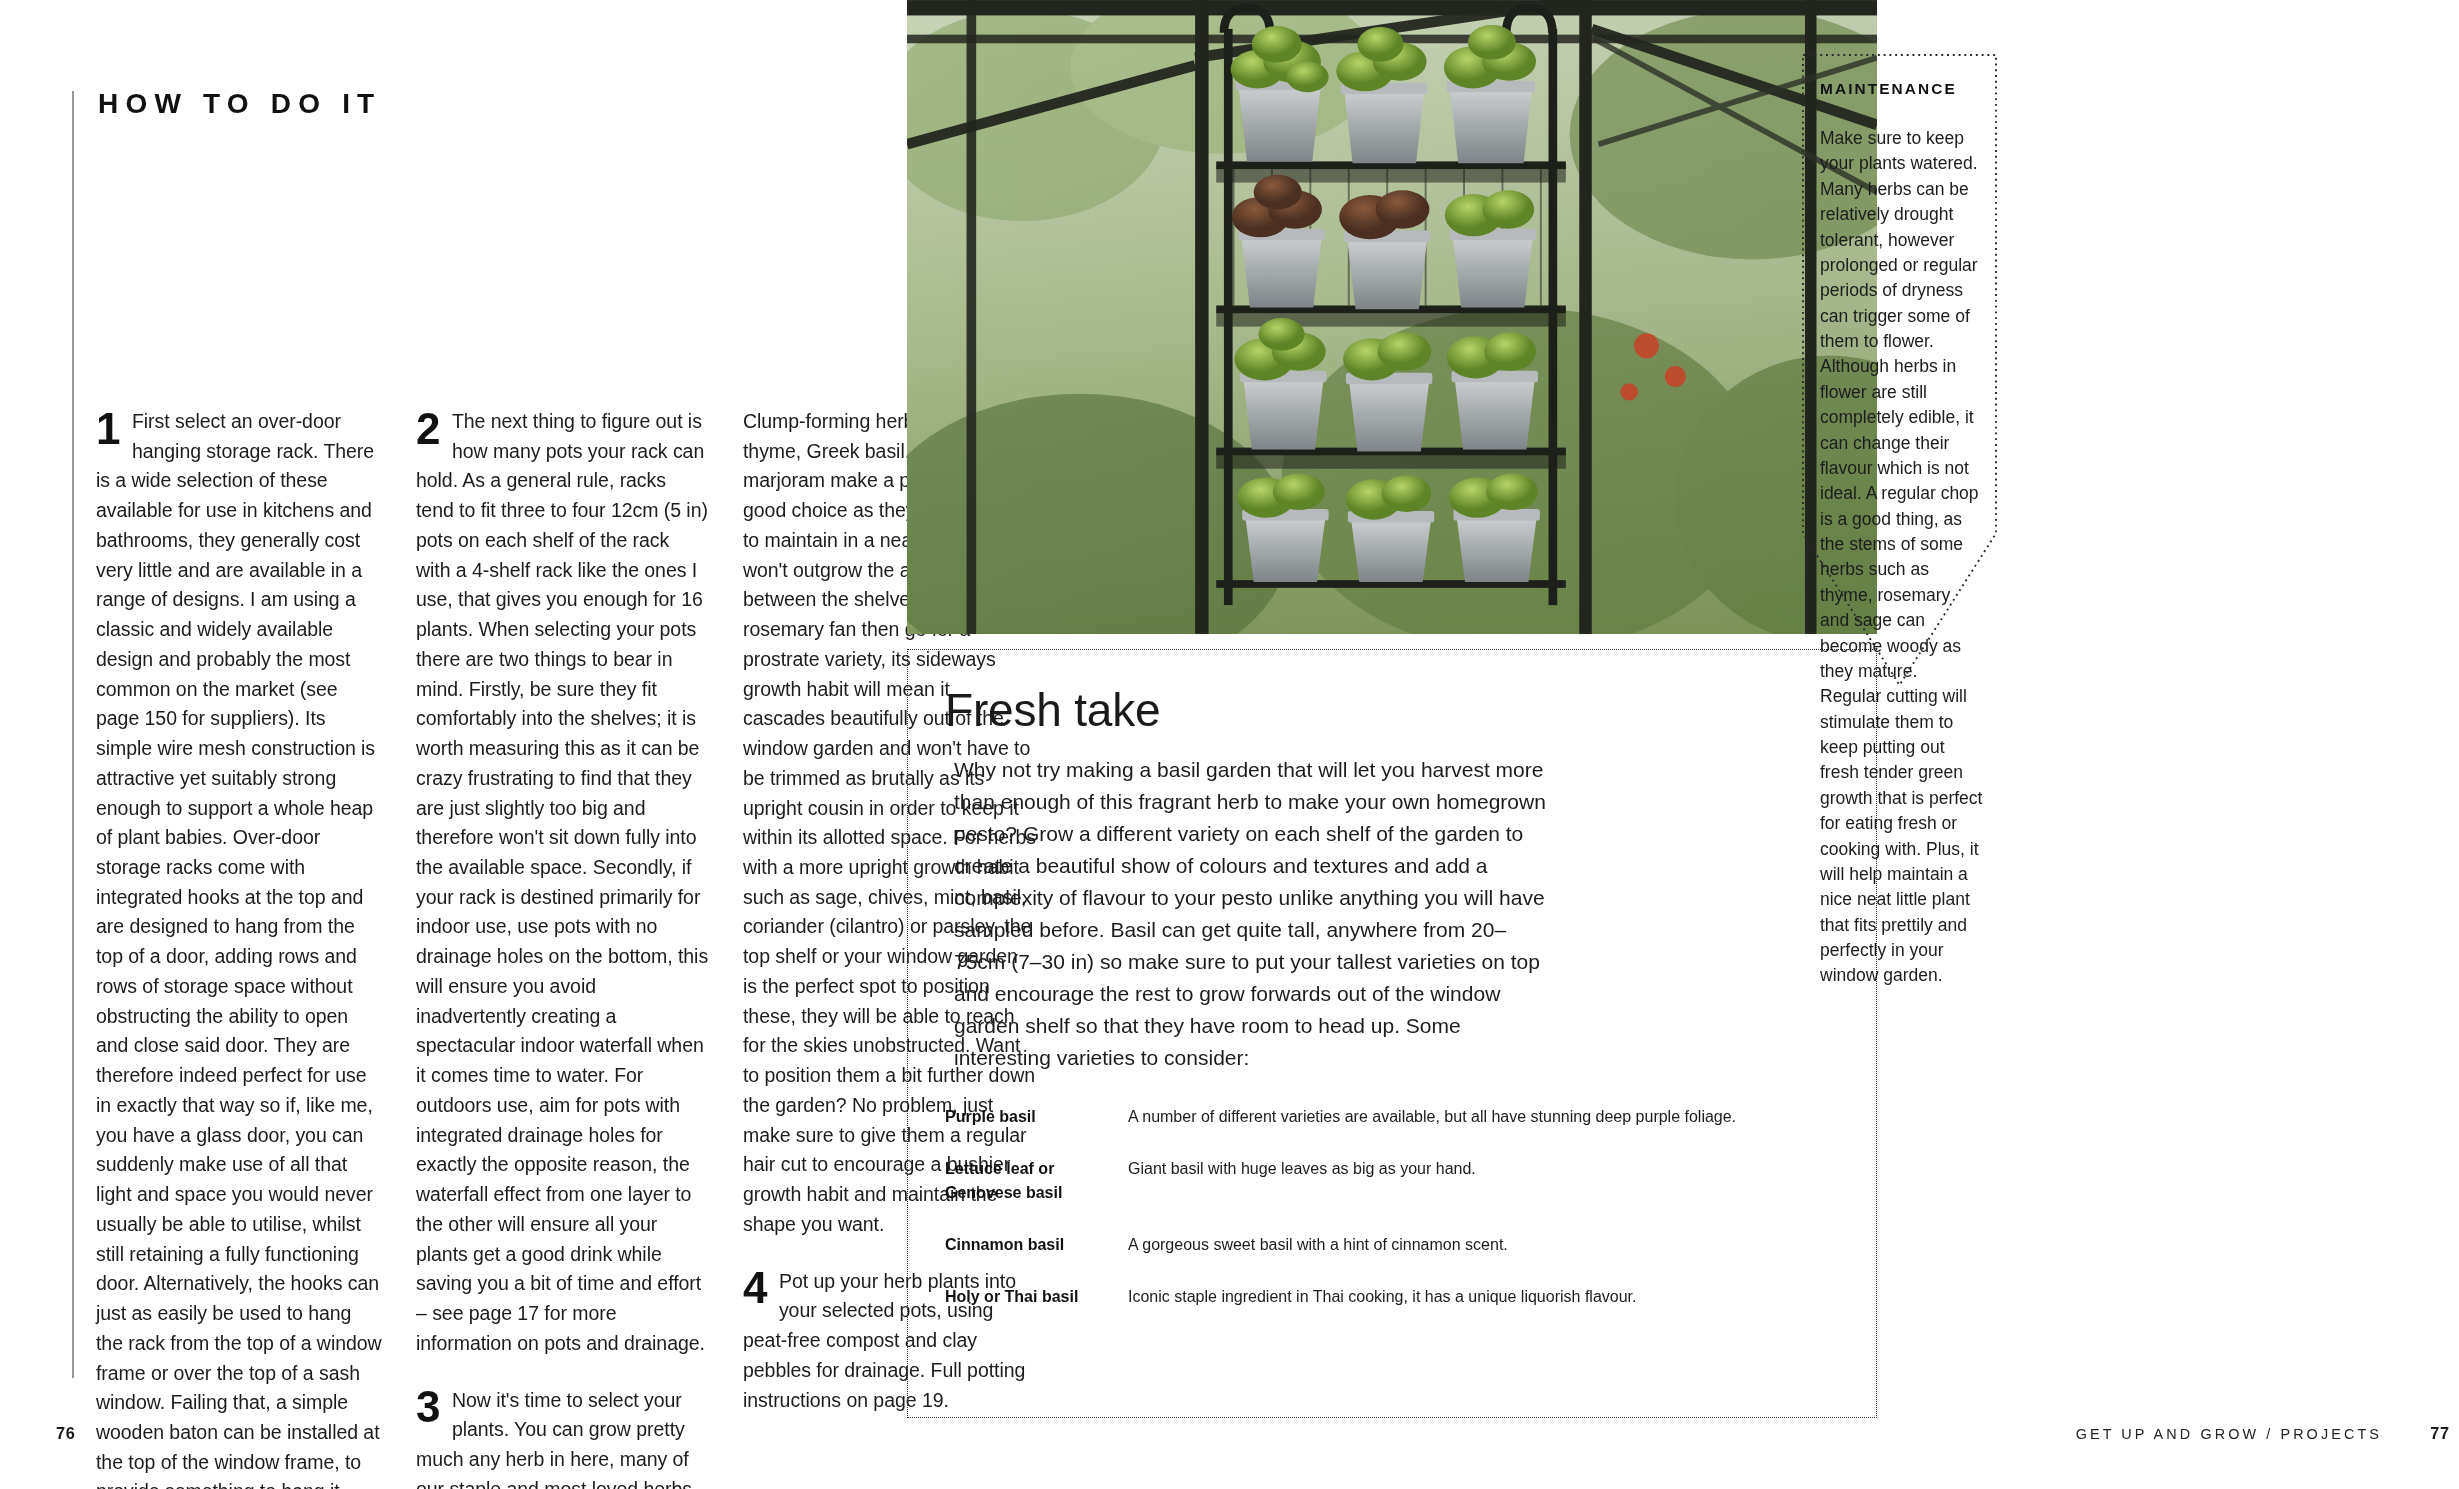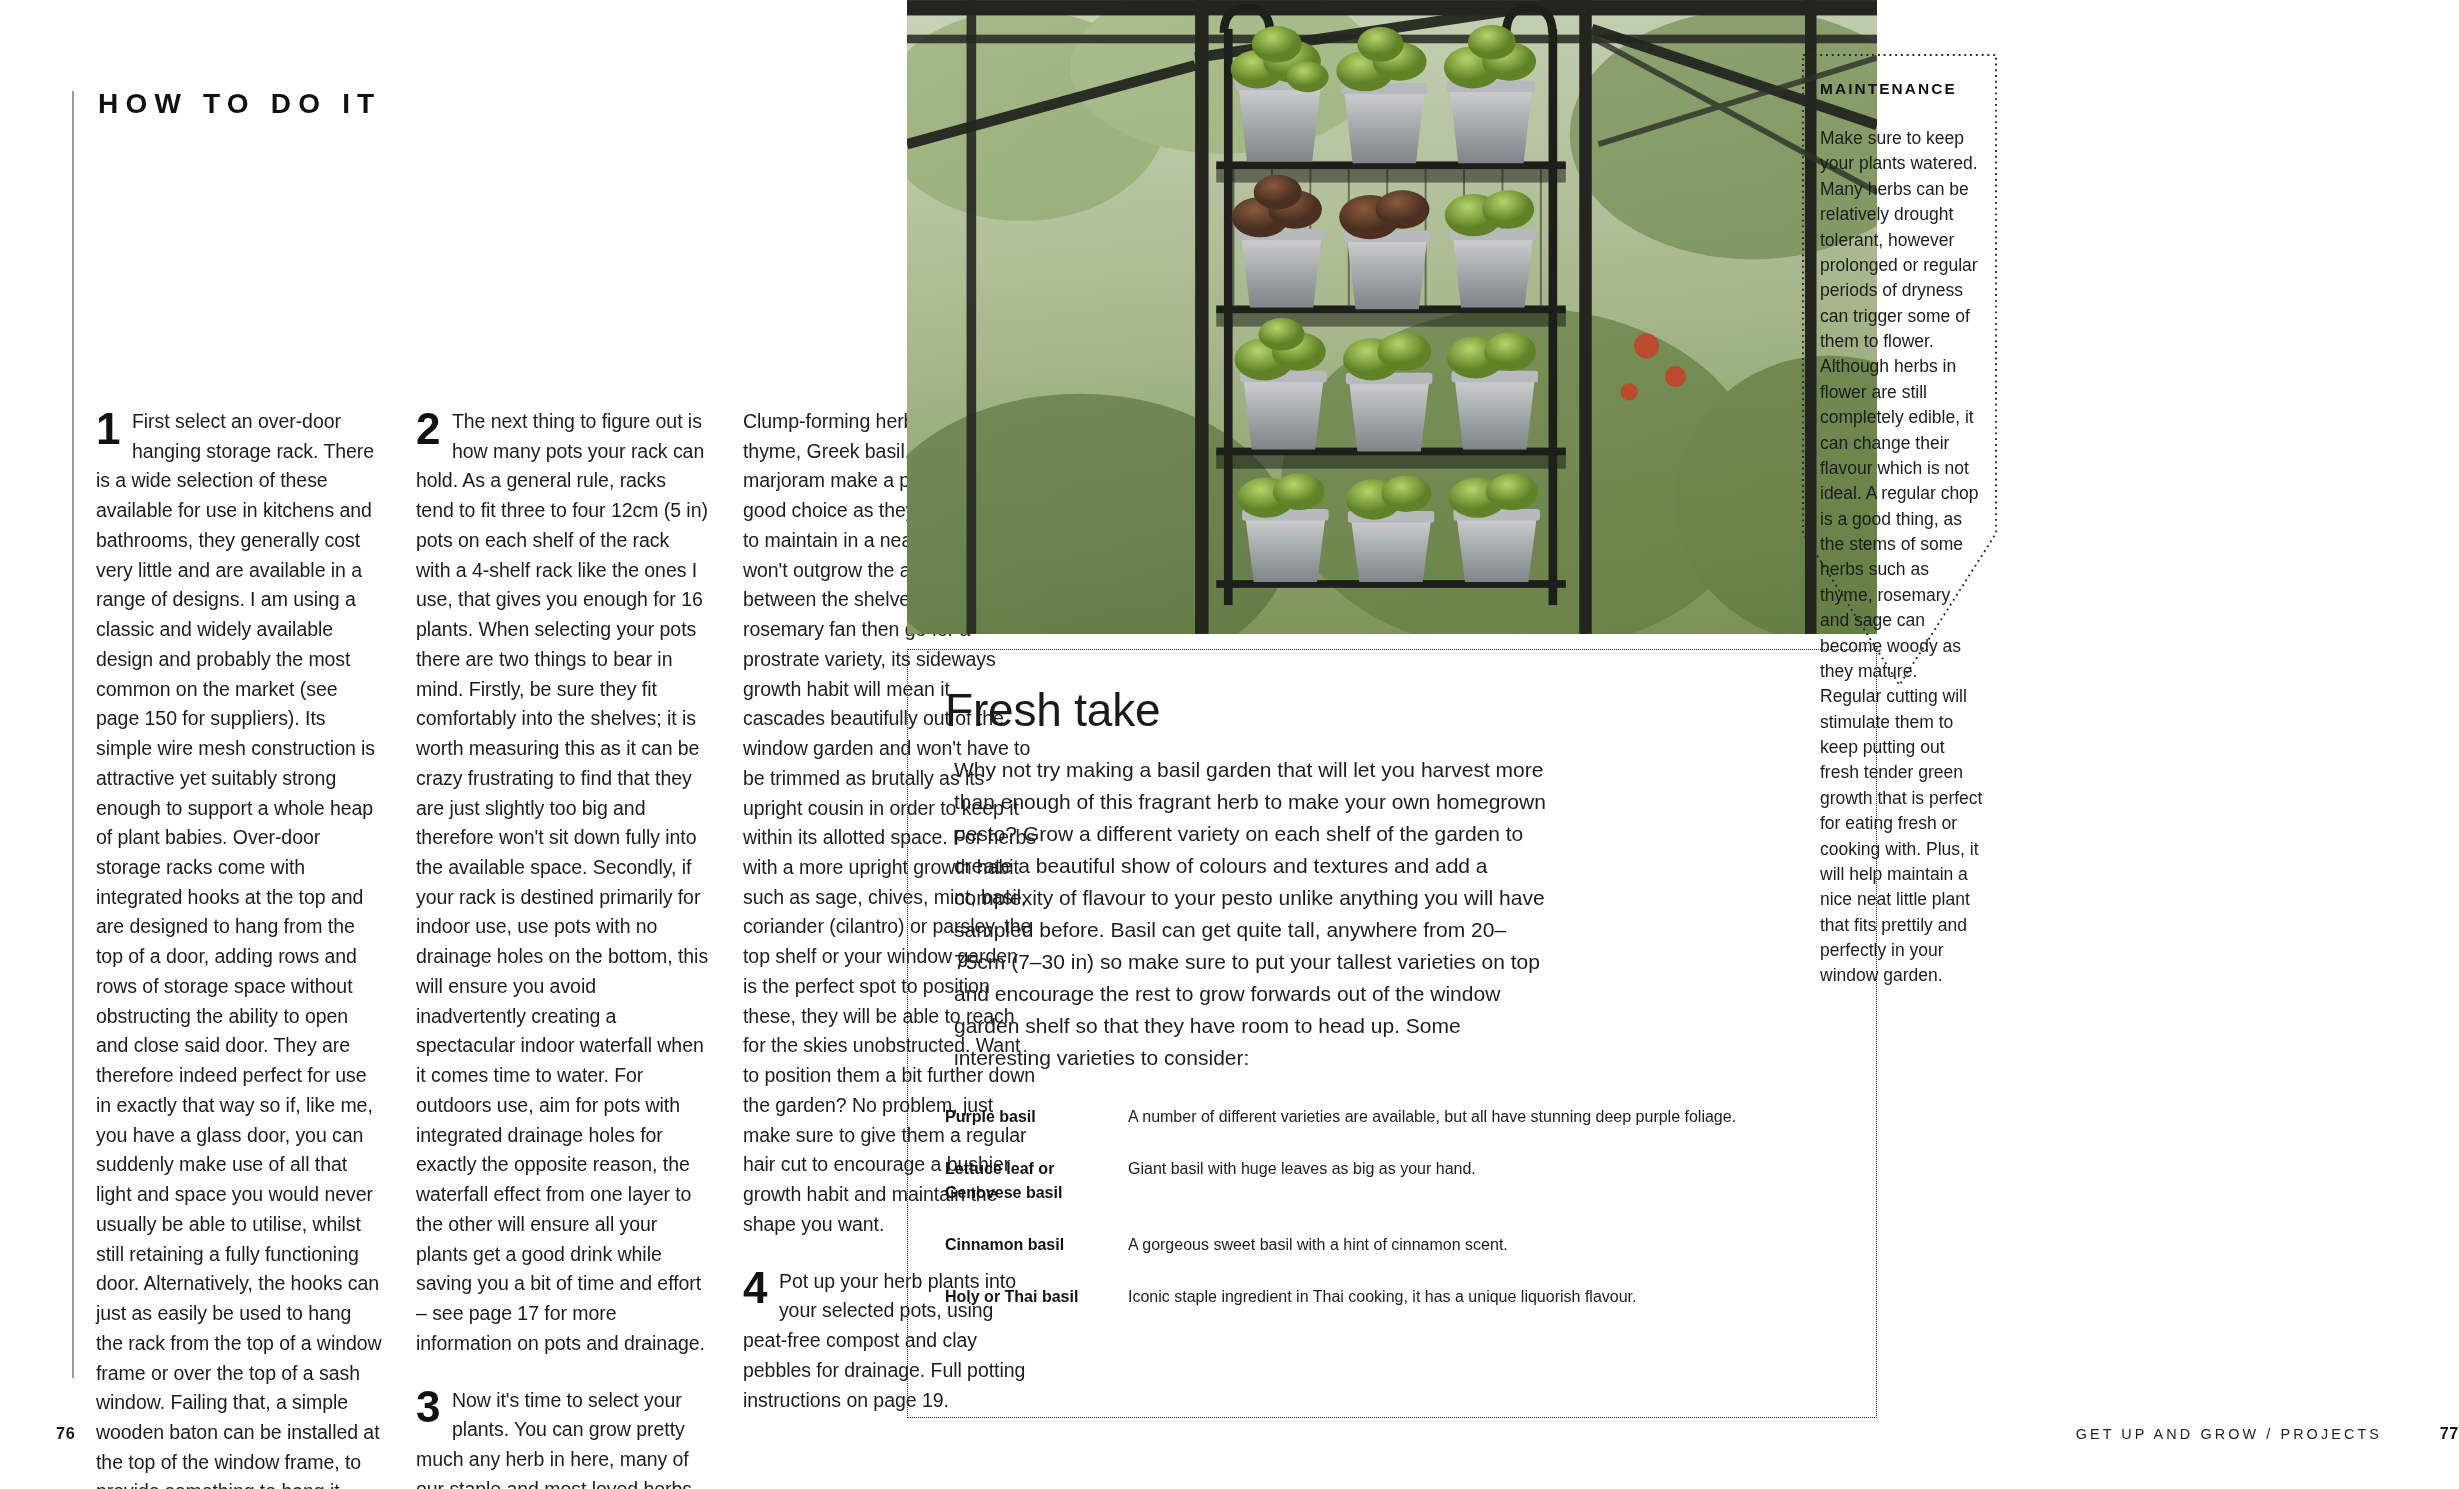--- a/index.html
+++ b/index.html
@@ -109,21 +109,21 @@
     font-size: 15.4px; font-weight: 700; letter-spacing: 2.1px;
     color: #111; margin-bottom: 28px;
   }
   .mt-body {
     font-size: 17.5px; line-height: 1.45; color: #1c1c1c;
   }
 
   .folio-right {
     position: absolute; right: 0px; top: 1424px;
     font-size: 16.3px; font-weight: 700; letter-spacing: 0.6px;
-    text-align: right; width: 38px;
+    text-align: center; width: 38px;
   }
   .running-head {
     position: absolute; right: 77px; top: 1426px;
     font-size: 14.4px; letter-spacing: 3.1px; color: #222;
     white-space: nowrap;
   }
 </style>
 </head>
 <body>
 

